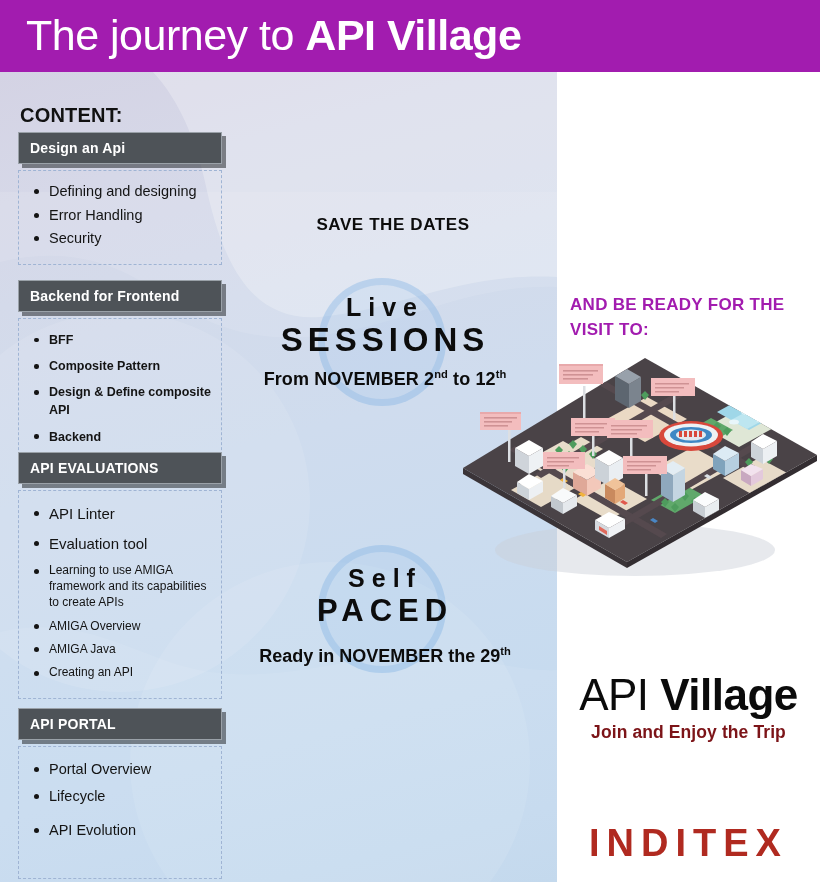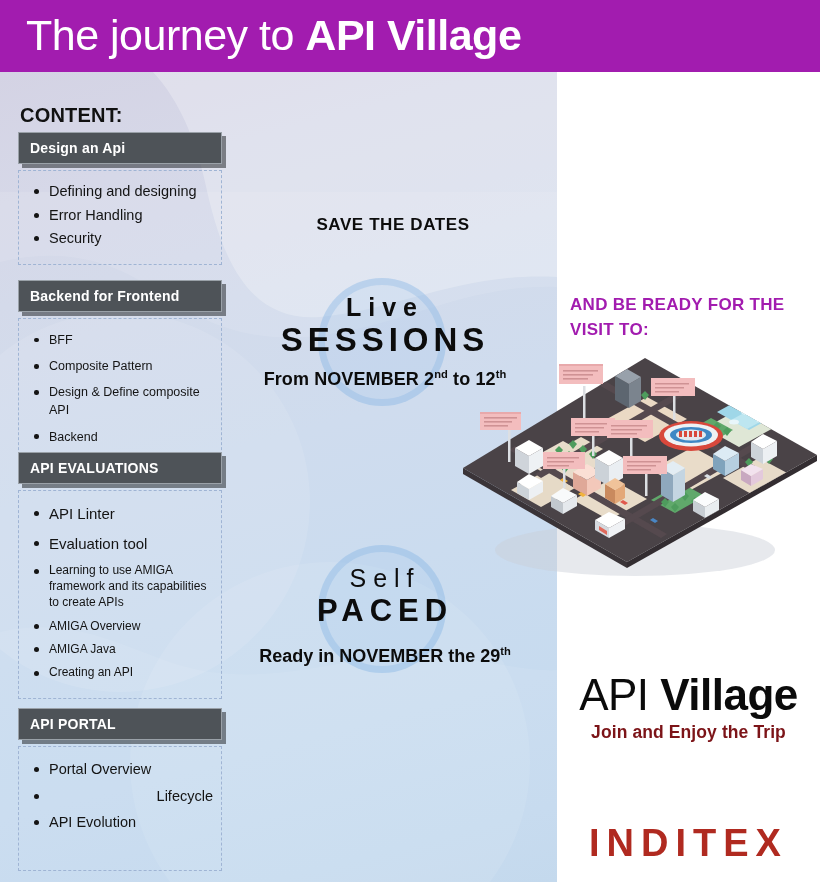--- a/index.html
+++ b/index.html
@@ -149,21 +149,21 @@
   #live-title .l2 {
     display: block; font-size: 33px; font-weight: 700;
     letter-spacing: 5px; line-height: 1.15;
   }
   #live-date {
     left: 230px; top: 368px; width: 310px;
     font-size: 18px; font-weight: 700; letter-spacing: 0.1px;
   }
   #paced-title { left: 240px; top: 565px; width: 290px; }
   #paced-title .l1 {
-    display: block; font-size: 25px; font-weight: 400;
+    display: block; font-size: 25px; font-weight: 700;
     letter-spacing: 7px; line-height: 1.08;
   }
   #paced-title .l2 {
     display: block; font-size: 31px; font-weight: 700;
     letter-spacing: 6px; line-height: 1.2;
   }
   #paced-date {
     left: 230px; top: 645px; width: 310px;
     font-size: 18px; font-weight: 700;
   }
@@ -246,21 +246,21 @@
           <li>Error Handling</li>
           <li>Security</li>
         </ul>
       </div>
     </div>
 
     <div class="card" style="top:208px;">
       <div class="card-header">
         <span class="card-header-label">Backend for Frontend</span>
       </div>
-      <div class="card-body sz-sm" style="padding:12px 8px 20px 8px;">
+      <div class="card-body sz-sm" style="padding:12px 8px 20px 8px;font-weight:bold;">
         <ul>
           <li style="margin-bottom:8px;">BFF</li>
           <li style="margin-bottom:8px;">Composite Pattern</li>
           <li style="margin-bottom:8px;">Design &amp; Define composite API</li>
           <li>Backend</li>
         </ul>
       </div>
     </div>
 
     <div class="card" style="top:380px;">
@@ -279,21 +279,21 @@
       </div>
     </div>
 
     <div class="card" style="top:636px;">
       <div class="card-header">
         <span class="card-header-label">API PORTAL</span>
       </div>
       <div class="card-body sz-lg" style="padding:12px 8px 34px 8px;">
         <ul>
           <li style="margin-bottom:6px;">Portal Overview</li>
-          <li style="margin-bottom:6px;text-align:right;">Lifecycle</li>
+          <li style="margin-bottom:14px;">Lifecycle</li>
           <li>API Evolution</li>
         </ul>
       </div>
     </div>
   </div>
 
   <div id="right-panel"></div>
 
   <div class="ring" id="ring-live"></div>
   <div class="ring" id="ring-paced"></div>

